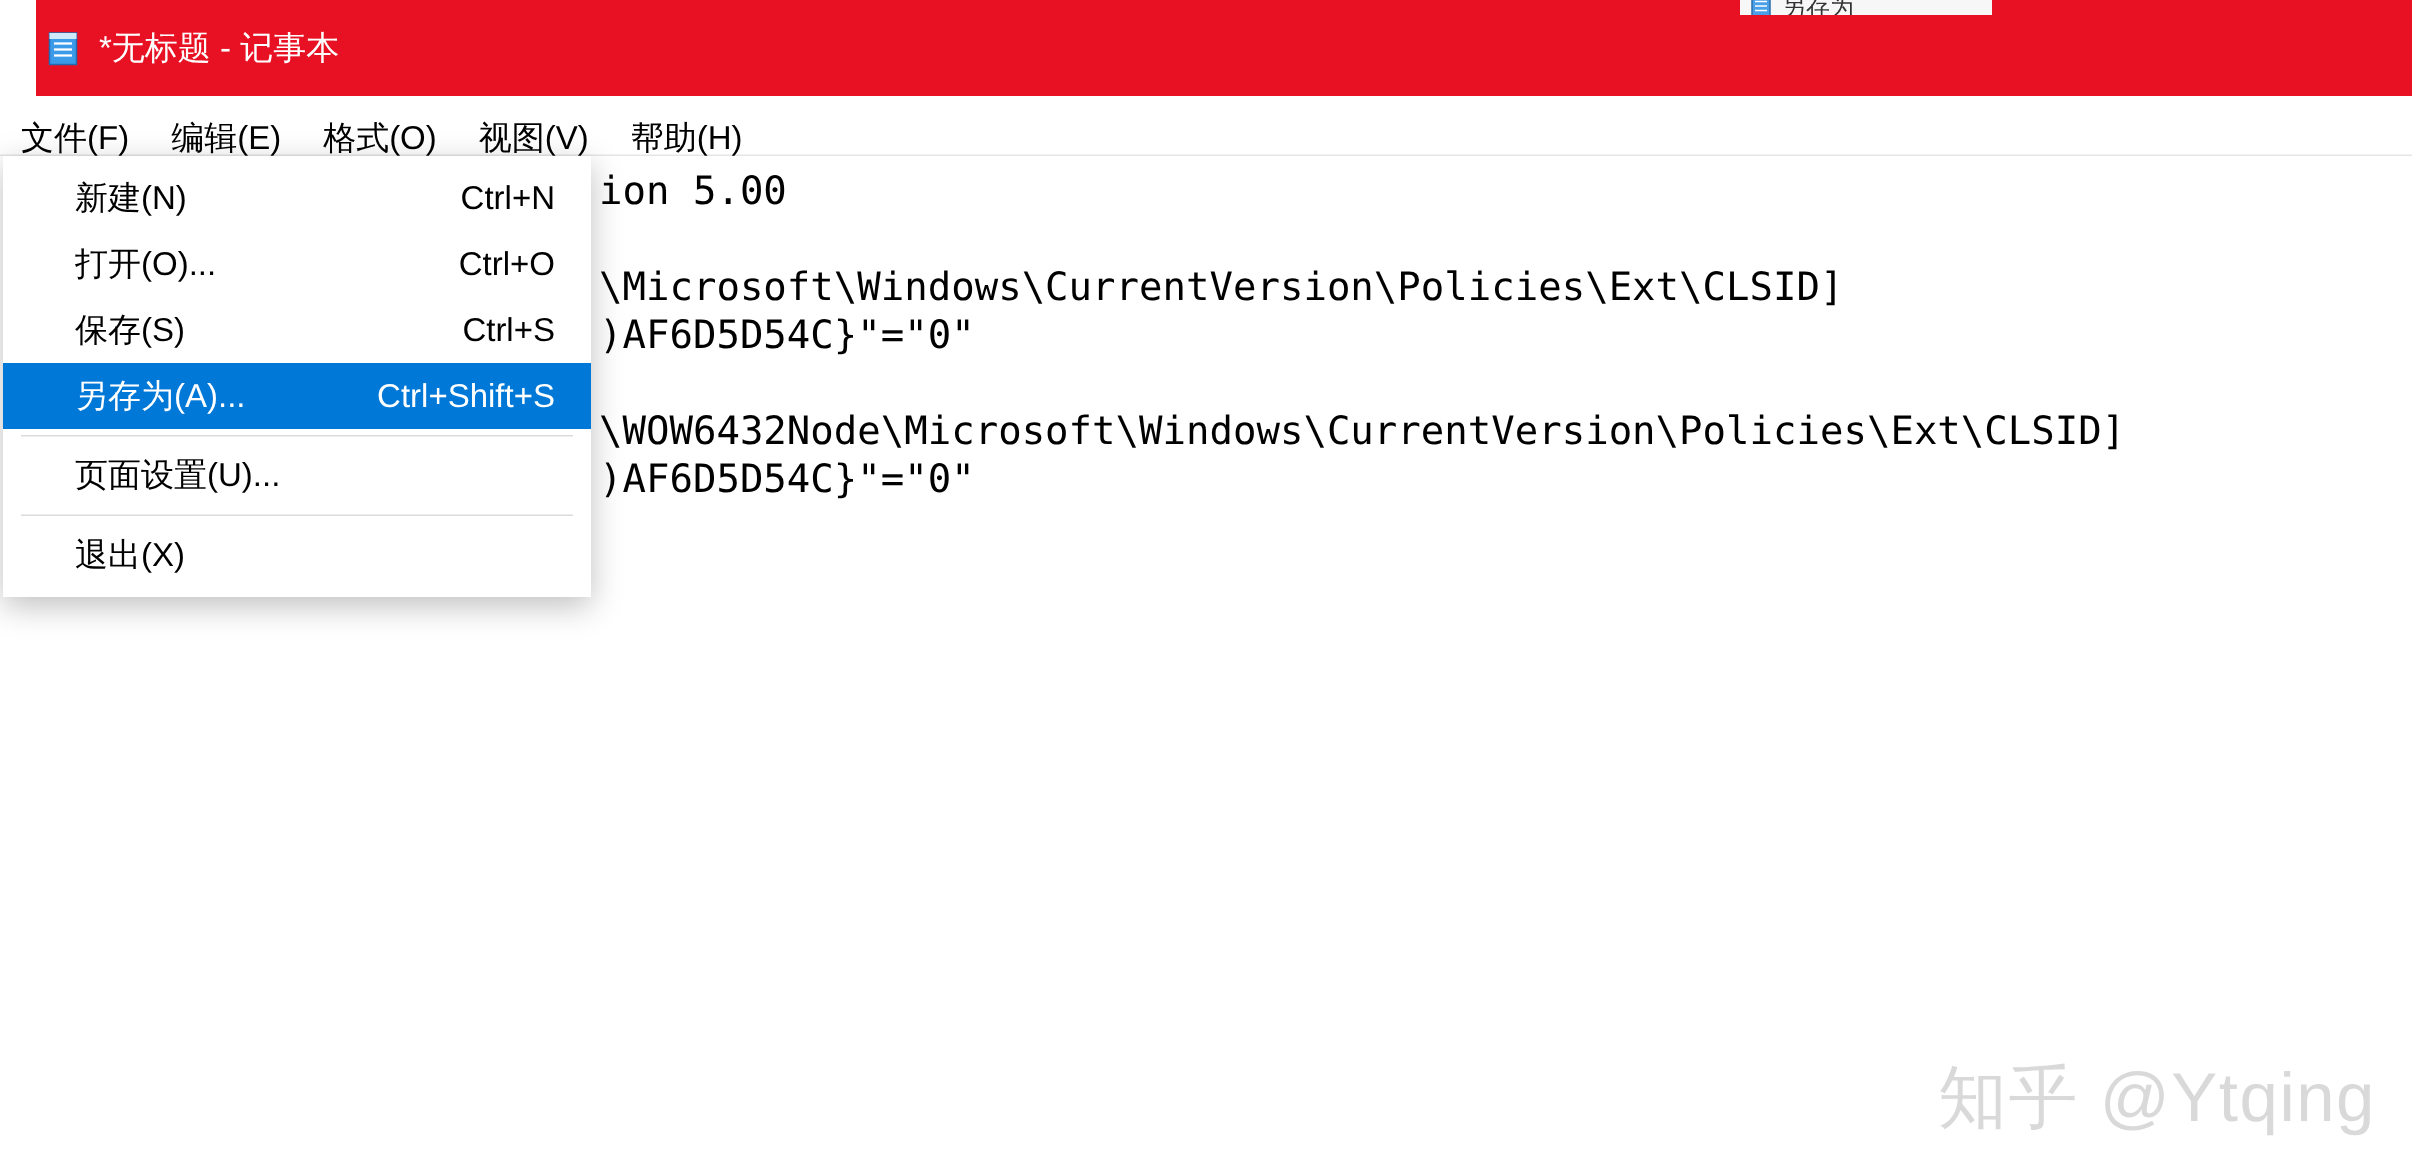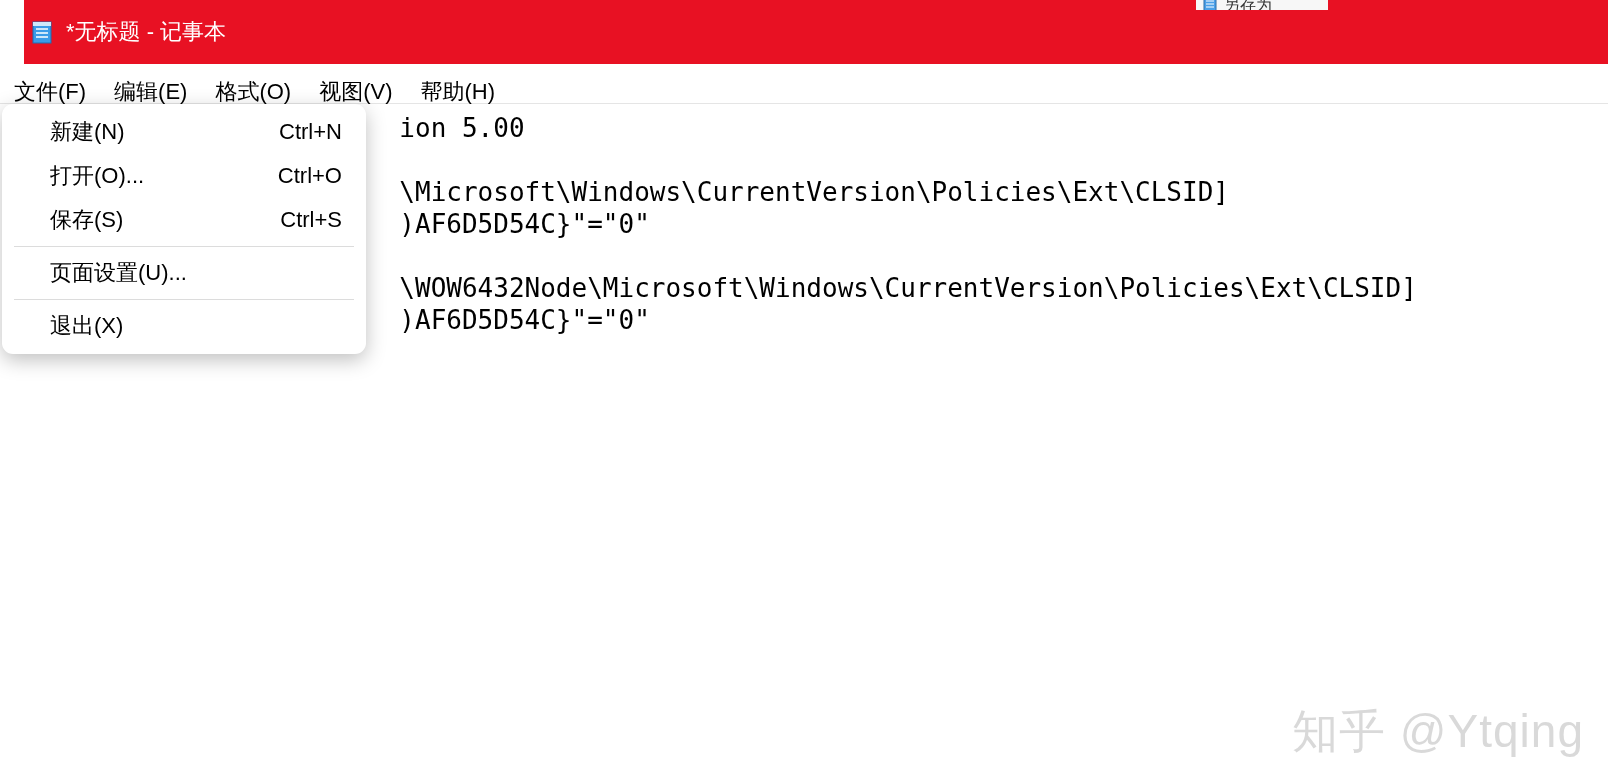--- a/index.html
+++ b/index.html
@@ -52,23 +52,23 @@
   font-family: "SimSun", "NSimSun", "Consolas", monospace;
   font-size: 26px;
   line-height: 32px;
   white-space: pre;
   color: #000;
 }
 .dropdown {
   position: absolute;
   top: 104px;
   left: 2px;
-  width: 364px;
+  width: 392px;
   background: #fff;
-  border-radius: 11px;
+  border-radius: 0;
   box-shadow: 0 6px 20px rgba(0,0,0,0.25);
   padding: 6px 0;
   font-size: 22px;
 }
 .dropdown .mi {
   display: flex;
   justify-content: space-between;
   align-items: center;
   height: 44px;
   padding: 0 24px 0 48px;
@@ -93,21 +93,21 @@
   font-size: 46px;
   color: rgba(120,120,120,0.28);
   font-family: "Microsoft YaHei", sans-serif;
   letter-spacing: 1px;
 }
 .partial-window {
   position: absolute;
   top: 0;
   right: 280px;
   height: 10px;
-  width: 132px;
+  width: 168px;
   background: #f7f7f7;
   display: flex;
   align-items: center;
   font-size: 16px;
   color: #333;
   overflow: hidden;
 }
 .partial-icon {
   width: 16px;
   height: 16px;
@@ -164,20 +164,24 @@
     <span class="shortcut">Ctrl+N</span>
   </div>
   <div class="mi">
     <span>打开(O)...</span>
     <span class="shortcut">Ctrl+O</span>
   </div>
   <div class="mi">
     <span>保存(S)</span>
     <span class="shortcut">Ctrl+S</span>
   </div>
+  <div class="mi highlight">
+    <span>另存为(A)...</span>
+    <span class="shortcut">Ctrl+Shift+S</span>
+  </div>
   <div class="sep"></div>
   <div class="mi">
     <span>页面设置(U)...</span>
     <span class="shortcut"></span>
   </div>
   <div class="sep"></div>
   <div class="mi">
     <span>退出(X)</span>
     <span class="shortcut"></span>
   </div>

